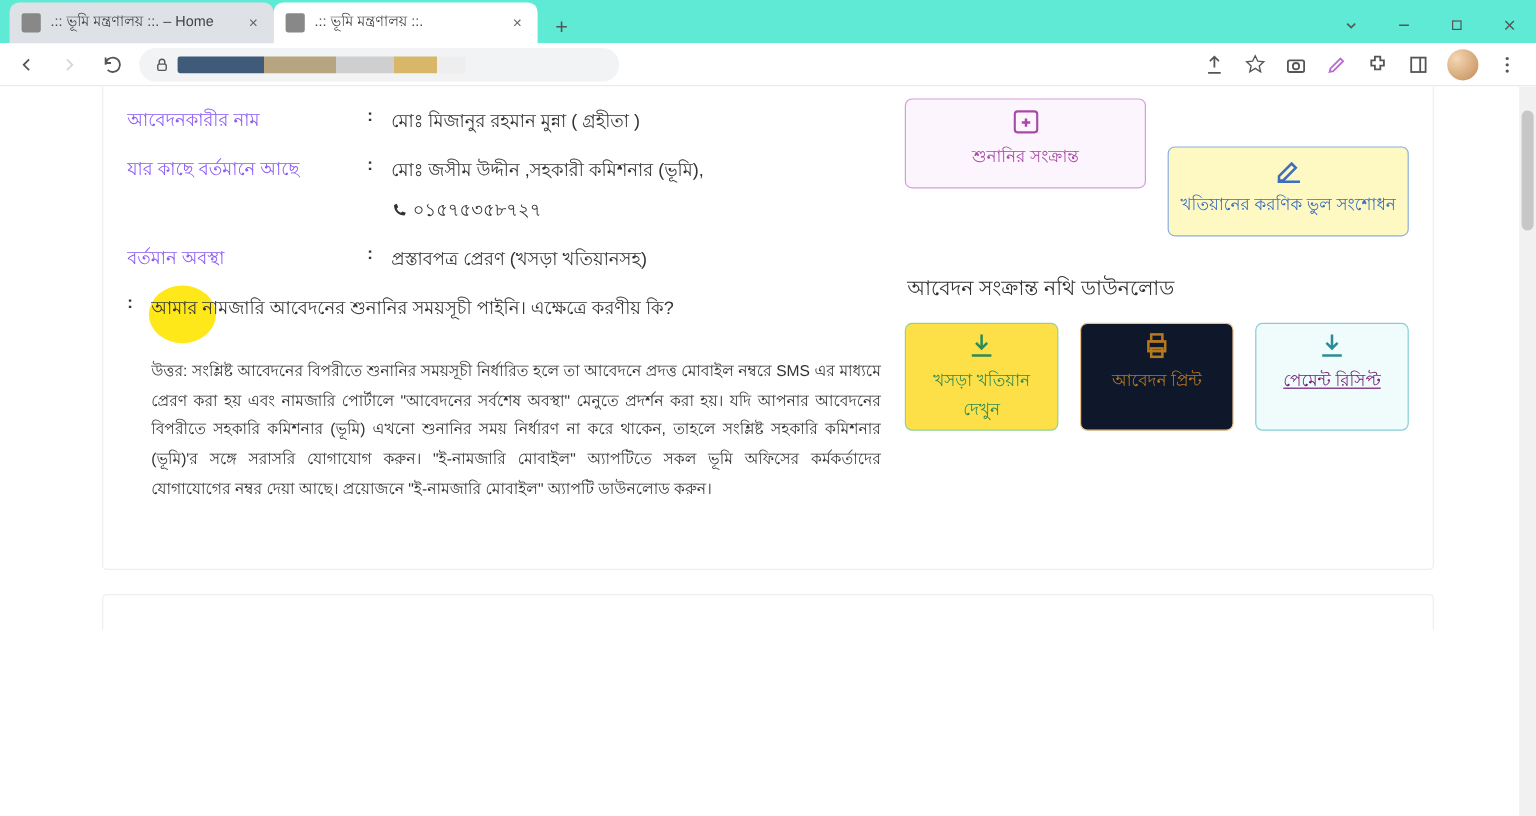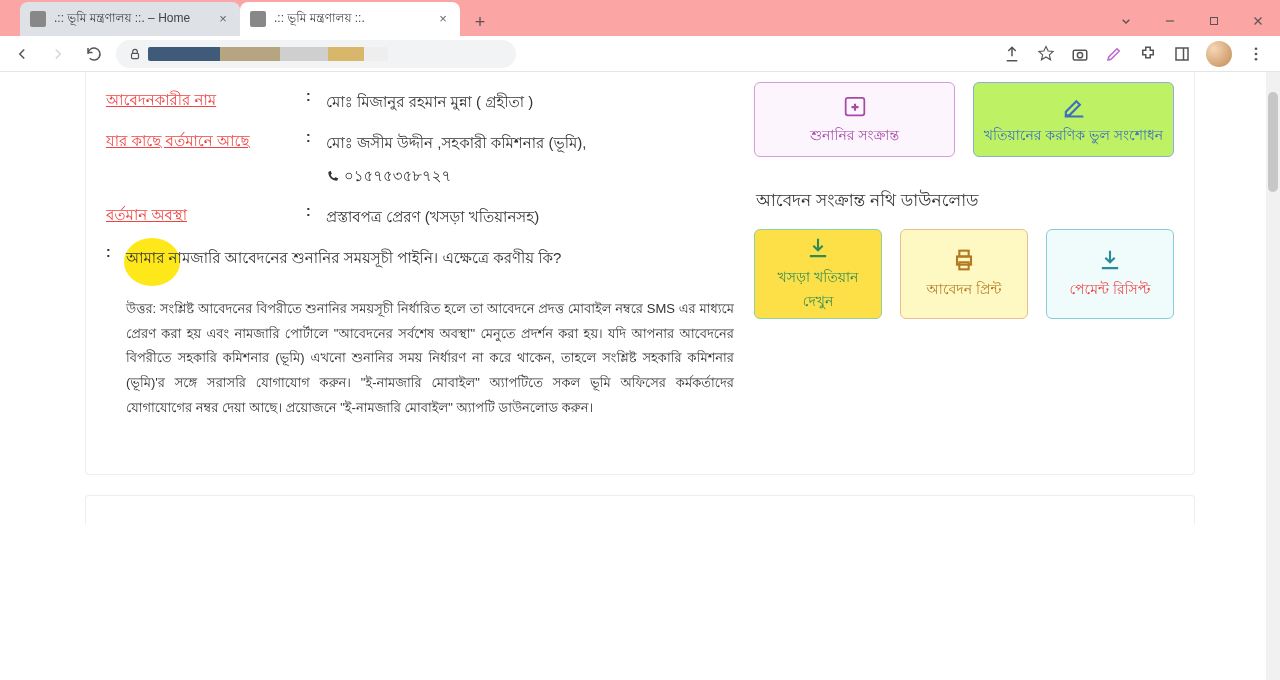--- a/index.html
+++ b/index.html
@@ -1,20 +1,20 @@
 <!DOCTYPE html>
 <html><head>
 <meta charset="utf-8">
 <style>
   * { margin: 0; padding: 0; box-sizing: border-box; }
   body { font-family: sans-serif; font-size: 14px; background: #fff; color: #333; }
 
   
   .chrome { width: 1280px; height: 680px; display: flex; flex-direction: column; }
-  .tabs-bar { height: 36px; background: #fca5a5; display: flex; align-items: flex-end; padding-left: 20px; }
+  .tabs-bar { height: 36px; background: #5eead4; display: flex; align-items: flex-end; padding-left: 8px; }
   .tab { height: 34px; width: 220px; background: #fff; border-radius: 8px 8px 0 0; display: flex; align-items: center; padding: 0 10px; margin-right: 0; position: relative; font-size: 12px; color: #444; }
   .tab.inactive { background: #dee1e6; }
   .tab-favicon { width: 16px; height: 16px; background: #888; border-radius: 2px; margin-right: 8px; flex-shrink: 0; }
   .tab-title { flex: 1; white-space: nowrap; overflow: hidden; text-overflow: ellipsis; }
   .tab-close { width: 14px; height: 14px; margin-left: 6px; color: #666; font-size: 13px; line-height: 14px; text-align: center; cursor: pointer; }
   .new-tab { width: 28px; height: 28px; display: flex; align-items: center; justify-content: center; font-size: 18px; color: #555; margin-left: 6px; cursor: pointer; }
   .win-controls { margin-left: auto; display: flex; }
   .win-btn { width: 44px; height: 30px; display: flex; align-items: center; justify-content: center; color: #555; }
 
   .addr-bar { height: 36px; background: #fff; border-bottom: 1px solid #e5e5e5; display: flex; align-items: center; padding: 0 8px; gap: 8px; }
@@ -27,45 +27,45 @@
   .avatar { width:26px; height:26px; border-radius:50%; background: radial-gradient(circle at 30% 30%, #f5d7b5, #c28a55); }
 
   .viewport { flex:1; position:relative; overflow:hidden; background:#fff; }
   .page { padding: 0 0 40px 0; }
 
   .card { width: 1110px; margin: 0 auto; background:#fff; border:1px solid #eee; border-top:none; border-radius:0 0 4px 4px; padding: 10px 20px 40px 20px; display:flex; }
   .left-col { flex:1; padding-right: 20px; }
   .right-col { width: 420px; padding-left: 0; }
 
   .row { display:flex; margin: 6px 0 14px 0; }
-  .label { width: 200px; color:#ef4444; font-size:15px;text-decoration:underline; }
+  .label { width: 200px; color:#8b5cf6; font-size:15px; }
   .colon { width:20px; font-weight:bold; }
   .value { flex:1; color:#333; font-size:15px; line-height:1.8; }
   .phone { color:#333; font-size:15px; margin-top:6px; }
   .phone svg { width:14px; height:14px; vertical-align:-2px; margin-right:4px; }
 
   .question { background: transparent; position: relative; }
   .highlight-circle {
     position:absolute; left:-2px; top:-6px; width:56px; height:48px;
     background: #ffe500; border-radius: 50%; z-index:0; opacity:0.9;
   }
   .question span { position:relative; z-index:1; }
 
   .answer { text-align: justify; font-size:13px; line-height:1.9; margin-top:26px; }
 
   
   .sq-btn-row { display:flex; gap:18px; margin-bottom: 30px; }
-  .sq-btn { flex:1; height:75px; border:1px solid; border-radius:6px; display:flex; flex-direction:column; align-items:center; justify-content:center; font-size:14px; text-align:center; padding:4px 6px; cursor:pointer; }
+  .sq-btn { flex:1; height:75px; border:1px solid; border-radius:6px; display:flex; flex-direction:column; align-items:center; font-size:14px; text-align:center; padding:4px 6px; cursor:pointer; }
   .sq-btn2 { height:90px; }
   .sq-btn svg { width:28px; height:28px; margin-bottom:4px; }
   .pink { border-color:#d79bd7; color:#a64aa6; background:#fdf5fd; }
-  .blue { border-color:#8aaee0; color:#3c6fbf; background:#bef264; }
+  .blue { border-color:#8aaee0; color:#3c6fbf; background:#fef9c3;margin-top:40px; }
   .green { border-color:#8fd29a; color:#2e8b57; background:#fde047; }
-  .orange { border-color:#e8c08b; color:#b47820; background:#fef9c3; }
-  .teal { border-color:#88cdd6; color:#ef4444; background:#f0fbfc; }
+  .orange { border-color:#e8c08b; color:#b47820; background:#0f172a; }
+  .teal { border-color:#88cdd6; color:#701a75; background:#f0fbfc;text-decoration:underline; }
 
   .section-title { font-size:17px; margin: 0 0 14px 2px; color:#333; }
 
   .footer-card { width:1110px; height:30px; margin: 20px auto 0 auto; background:#fff; border:1px solid #eee; border-bottom:none; border-radius:4px 4px 0 0; }
 
   .vscroll { position:absolute; right:0; top:0; width:14px; height:100%; background:#f1f1f1; }
   .vscroll-thumb { position:absolute; right:2px; top:20px; width:10px; height:100px; background:#c7c7c7; border-radius:5px; }
 </style>
 </head>
 <body>

